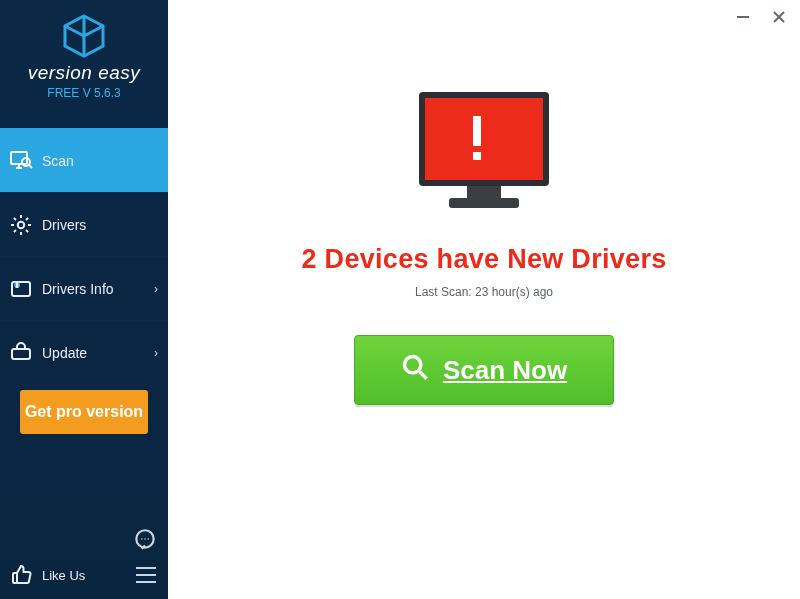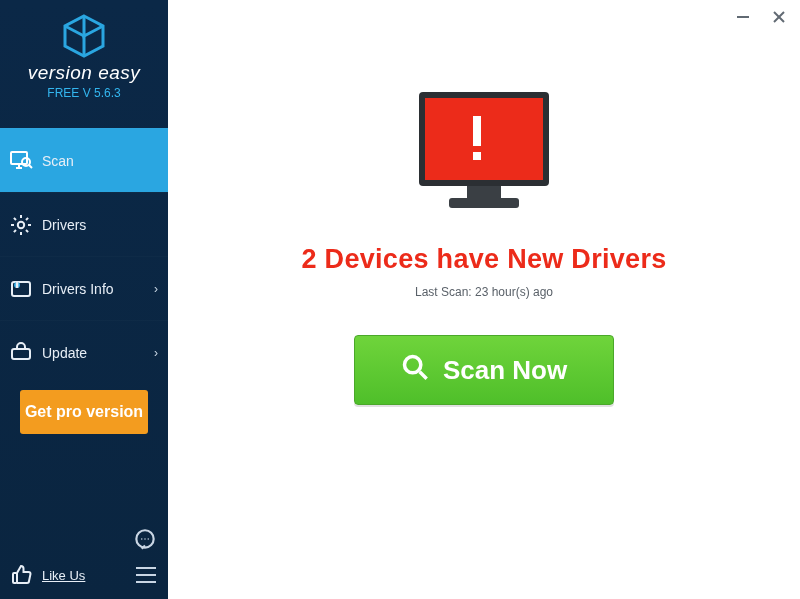--- a/index.html
+++ b/index.html
@@ -11,31 +11,31 @@
   .version { color: #33b6ef; font-size: 12px; font-weight: 400; margin-top: 2px; }
   .nav { margin-top: 20px; }
   .nav-item { display: flex; align-items: center; height: 64px; padding: 0 10px 0 8px; color: #e7eef6; font-size: 14px; cursor: pointer; position: relative; border-top: 1px solid rgba(255,255,255,.02); }
   .nav-item.active { background: #2aa6e1; }
   .nav-item .ico { width: 26px; height: 26px; margin-right: 8px; display:inline-flex; align-items:center; justify-content:center; }
   .nav-item .chev { margin-left: auto; font-size: 12px; color: #c9d6e4; }
   .pro-btn { margin: 6px 20px 0; height: 44px; background: #f39c1f; color: #fff; font-weight: 700; font-size: 16px; border-radius: 3px; display:flex; align-items:center; justify-content:center; cursor:pointer; }
   .spacer { flex: 1; }
   .chat-row { display:flex; justify-content:flex-end; padding: 0 10px 4px; }
   .chat-icon { width:26px; height:26px; color:#c9d6e4; cursor:pointer; }
-  .bottom-row { display:flex; align-items:center; padding: 6px 10px 12px; color:#e7eef6;text-decoration:underline; }
+  .bottom-row { display:flex; align-items:center; padding: 6px 10px 12px; color:#e7eef6; }
   .bottom-row .ico { width:24px; height:24px; margin-right:8px; }
   .hamburger { margin-left: auto; width:24px; height:20px; cursor:pointer; }
   .main { flex: 1; position: relative; background: #fff; }
   .titlebar { position:absolute; top:6px; right:10px; display:flex; gap:14px; }
   .tbtn { width:22px; height:22px; color:#616a73; cursor:pointer; display:flex; align-items:center; justify-content:center; }
   .center { display:flex; flex-direction:column; align-items:center; padding-top: 86px; }
   .monitor { width:150px; }
   .headline { color:#ec2b1a; font-weight:800; font-size:27px; margin-top: 24px; letter-spacing:.3px; }
   .subline { color:#5a6169; font-size:12px; margin-top:10px; }
-  .scan-btn { margin-top: 36px; width: 260px; height: 70px; background: linear-gradient(#6fd43b,#4fbf2a); border:1px solid #4aa82a; border-radius:4px; color:#fff; font-weight:800; font-size:26px; display:flex; align-items:center; justify-content:center; gap:14px; cursor:pointer; box-shadow: 0 2px 0 rgba(0,0,0,.12); }
+  .scan-btn { margin-top: 36px; width: 260px; height: 70px; background: linear-gradient(#6fd43b,#4fbf2a); border:1px solid #4aa82a; border-radius:4px; color:#fff; font-weight:800; font-size:26px; display:flex; align-items:center; justify-content:center; gap:14px; cursor:pointer; box-shadow: 0 2px 0 rgba(0,0,0,.12); text-decoration: underline; }
 </style>
 </head>
 <body>
 
 <div class="app">
   <aside class="sidebar">
     <div class="logo-block">
       <span class="ico">
         <svg width="46" height="44" viewBox="0 0 46 44">
             <g fill="none" stroke="#2aa6e1" stroke-width="3">

